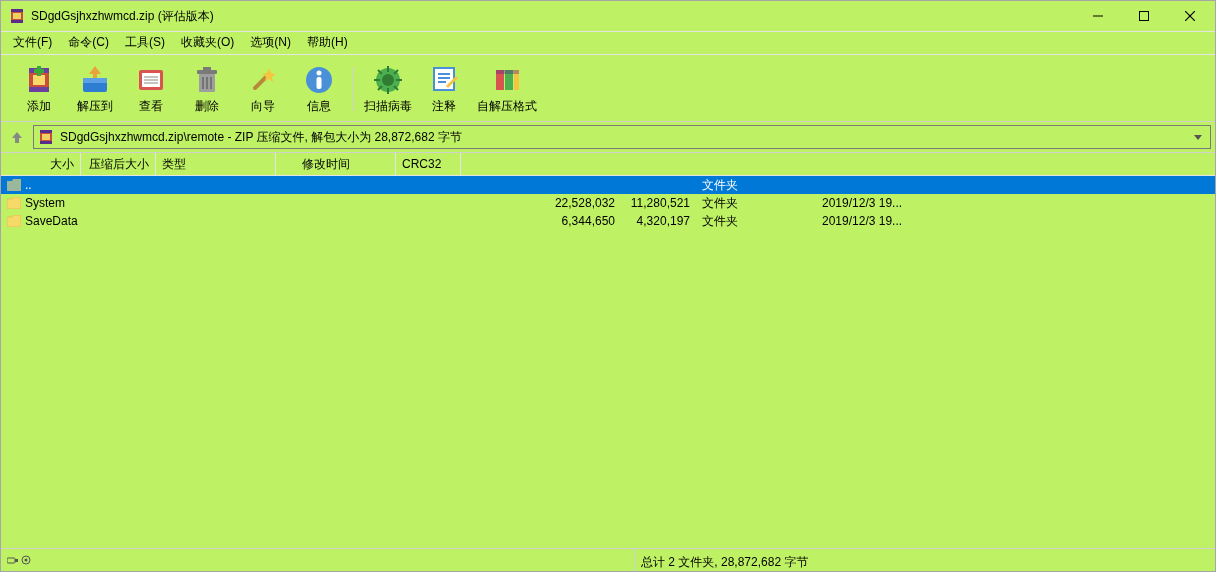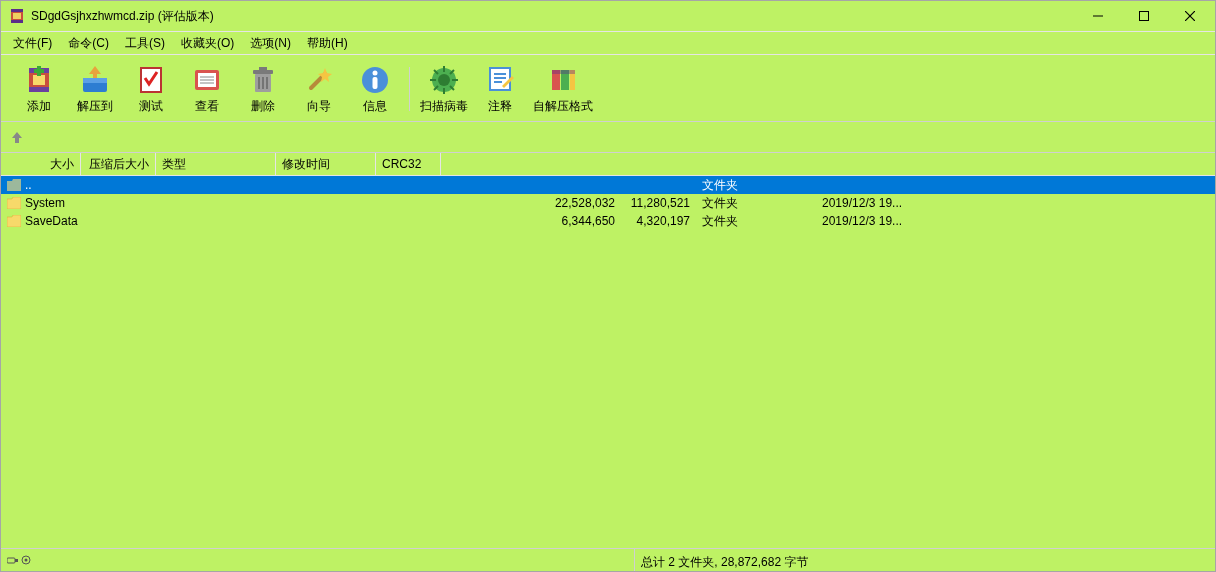--- a/index.html
+++ b/index.html
@@ -2,40 +2,40 @@
 <html><head>
 <meta charset="utf-8">
 <style>
   html,body{margin:0;padding:0;font-family:"Microsoft YaHei","Segoe UI",sans-serif;font-size:12px;color:#000;background:#fff;}
   .window{width:1216px;height:572px;border:1px solid #a6a6a6;box-sizing:border-box;display:flex;flex-direction:column;background:#bef264;position:relative;}
   .titlebar{height:30px;display:flex;align-items:center;padding:0 2px 0 8px;border-bottom:1px solid #e5e5e5;}
   .titlebar .app-icon{width:16px;height:16px;margin-right:6px;display:inline-flex;}
   .titlebar .title{flex:0 0 auto;}
   .title-spacer{flex:1;}
   .win-btn{width:46px;height:30px;display:flex;align-items:center;justify-content:center;cursor:default;}
-  .menubar{height:22px;display:flex;align-items:center;padding:0 4px;border-bottom:1px solid #e5e5e5;}
+  .menubar{height:22px;display:flex;align-items:flex-start;padding:0 4px;border-bottom:1px solid #e5e5e5;}
   .menu-item{padding:2px 8px;cursor:default;}
   .toolbar{height:60px;display:flex;align-items:center;padding:4px 10px 2px;border-bottom:1px solid #d0d0d0;gap:0;}
   .tb-btn{width:56px;display:flex;flex-direction:column;align-items:center;justify-content:flex-start;cursor:default;padding:2px 0;}
   .tb-icon{width:32px;height:32px;display:flex;align-items:center;justify-content:center;}
   .tb-label{margin-top:2px;font-size:12px;white-space:nowrap;}
   .tb-sep{width:1px;height:44px;background:#d0d0d0;margin:0 6px;}
   .addressbar{height:26px;display:flex;align-items:center;padding:2px 4px;border-bottom:1px solid #d0d0d0;gap:4px;}
   .up-btn{width:22px;height:22px;display:flex;align-items:center;justify-content:center;border:1px solid transparent;cursor:default;}
   .addr-box{flex:1;height:22px;border:1px solid #7a7a7a;display:flex;align-items:center;padding:0 4px;gap:6px;position:relative;}
   .addr-icon{width:16px;height:16px;display:inline-flex;}
   .addr-text{flex:1;overflow:hidden;white-space:nowrap;}
   .addr-drop{width:16px;display:flex;align-items:center;justify-content:center;cursor:default;color:#666;}
   .headers{height:22px;display:flex;align-items:stretch;border-bottom:1px solid #e5e5e5;user-select:none;}
   .hcol{display:flex;align-items:center;padding:0 6px;border-right:1px solid #e5e5e5;cursor:default;box-sizing:border-box;}
   .col-name{flex:0 0 540px;}
   .col-size{flex:0 0 80px;justify-content:flex-end;}
   .col-packed{flex:0 0 75px;justify-content:flex-end;}
   .col-type{flex:0 0 120px;}
-  .col-mod{flex:0 0 100px;}
+  .col-mod{flex:0 0 100px;margin-left:20px;}
   .col-crc{flex:0 0 65px;}
   .filelist{flex:1;overflow:auto;}
   .row{height:18px;display:flex;align-items:center;}
   .row.sel{background:#0078d7;color:#fff;}
   .cell{padding:0 6px;box-sizing:border-box;overflow:hidden;white-space:nowrap;text-overflow:ellipsis;}
   .c-name{flex:0 0 540px;display:flex;align-items:center;gap:4px;}
   .c-size{flex:0 0 80px;text-align:right;}
   .c-packed{flex:0 0 75px;text-align:right;}
   .c-type{flex:0 0 120px;}
   .c-mod{flex:0 0 100px;}
@@ -110,29 +110,20 @@
             <rect x="4" y="14" width="24" height="14" rx="2" fill="#2d7dd2"></rect>
             <rect x="4" y="14" width="24" height="5" fill="#5aa0e6"></rect>
             <path d="M16 2 L22 10 H18 V14 H14 V10 H10 Z" fill="#e8a33d"></path>
           </svg>
         </span>
       <span class="tb-label">解压到</span>
     </div>
     <div class="tb-btn">
       <span class="tb-icon">
           <svg viewBox="0 0 32 32">
-            <rect x="6" y="4" width="20" height="24" fill="#fefefe" stroke="#b33" stroke-width="2"></rect>
-            <path d="M10 14 L14 20 L22 8" fill="none" stroke="#d22" stroke-width="3"></path>
-          </svg>
-        </span>
-      <span class="tb-label">测试</span>
-    </div>
-    <div class="tb-btn">
-      <span class="tb-icon">
-          <svg viewBox="0 0 32 32">
             <rect x="4" y="6" width="24" height="20" rx="2" fill="#d9534f"></rect>
             <rect x="7" y="9" width="18" height="14" fill="#fff"></rect>
             <line x1="9" y1="13" x2="23" y2="13" stroke="#888"></line>
             <line x1="9" y1="16" x2="23" y2="16" stroke="#888"></line>
             <line x1="9" y1="19" x2="23" y2="19" stroke="#888"></line>
           </svg>
         </span>
       <span class="tb-label">查看</span>
     </div>
     <div class="tb-btn">
@@ -211,20 +202,36 @@
       <span class="tb-label">自解压格式</span>
     </div>
   </div>
 
   <div class="addressbar">
     <div class="up-btn">
       <svg width="14" height="14" viewBox="0 0 14 14">
           <path d="M7 2 L12 8 H9 V13 H5 V8 H2 Z" fill="#888"></path>
         </svg>
     </div>
+    <div class="addr-box">
+      <span class="addr-icon">
+          <svg viewBox="0 0 16 16">
+            <rect x="2" y="1" width="12" height="14" rx="1" fill="#c94f3d"></rect>
+            <rect x="2" y="1" width="12" height="3" fill="#5a2d8a"></rect>
+            <rect x="2" y="12" width="12" height="3" fill="#5a2d8a"></rect>
+            <rect x="4" y="5" width="8" height="6" fill="#f0d060"></rect>
+          </svg>
+        </span>
+      <span class="addr-text">SDgdGsjhxzhwmcd.zip\remote - ZIP 压缩文件, 解包大小为 28,872,682 字节</span>
+      <span class="addr-drop">
+          <svg width="8" height="8" viewBox="0 0 8 8">
+            <path d="M0 2 L8 2 L4 7 Z" fill="#555"></path>
+          </svg>
+        </span>
+    </div>
   </div>
 
   <div class="headers">
     <div class="hcol col-size">大小</div>
     <div class="hcol col-packed">压缩后大小</div>
     <div class="hcol col-type">类型</div>
     <div class="hcol col-mod">修改时间</div>
     <div class="hcol col-crc">CRC32</div>
   </div>
 

